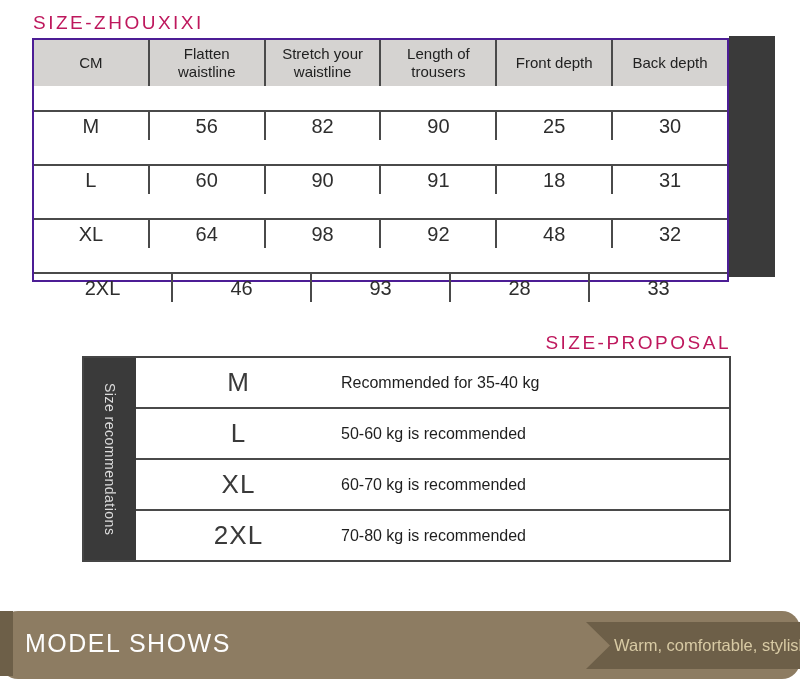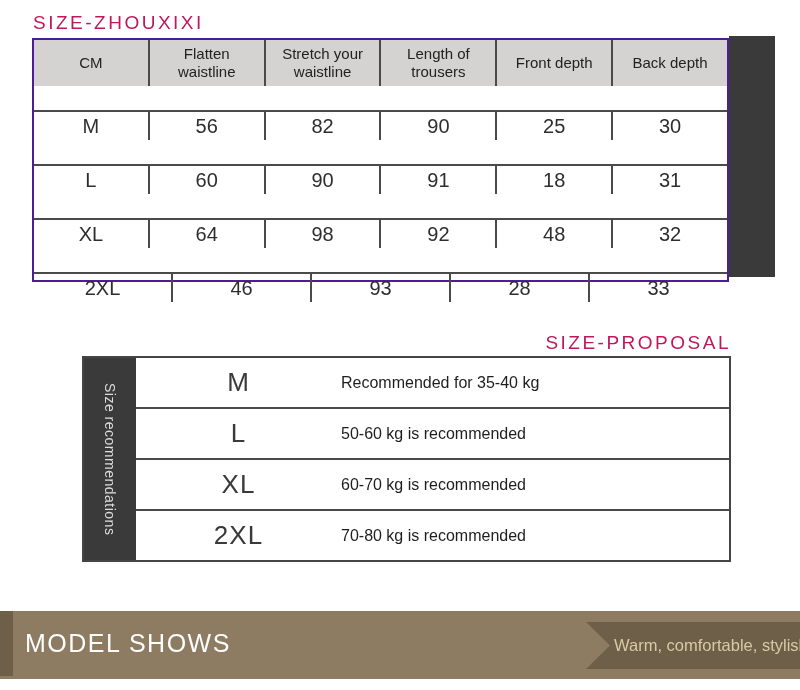--- a/index.html
+++ b/index.html
@@ -51,21 +51,21 @@
   .proposal-rows{flex:1;display:flex;flex-direction:column;}
   .p-row{flex:1;display:flex;align-items:center;}
   .p-row + .p-row{border-top:2px solid #4a4a4a;}
   .p-size{
     flex:0 0 205px;text-align:center;font-size:26px;color:#3a3a3a;letter-spacing:1px;
   }
   .p-rec{flex:1;font-size:16px;color:#1e1e1e;padding-right:19px;}
 
   
   .banner{
-    position:absolute;left:0;top:611px;width:800px;height:68px;background:#8d7c62;
+    position:absolute;left:0;top:611px;width:800px;height:68px;background:#8d7c62;border-radius:18px;
   }
   .banner-accent{
     position:absolute;left:0;top:0;width:13px;height:65px;background:#6d5f48;
   }
   .banner-title{
     position:absolute;left:25px;top:0;height:65px;display:flex;align-items:center;
     color:#fdfdfd;font-size:25px;letter-spacing:1.5px;font-weight:400;
   }
   .ribbon{
     position:absolute;right:0;top:11px;width:214px;height:47px;background:#6d5f48;

